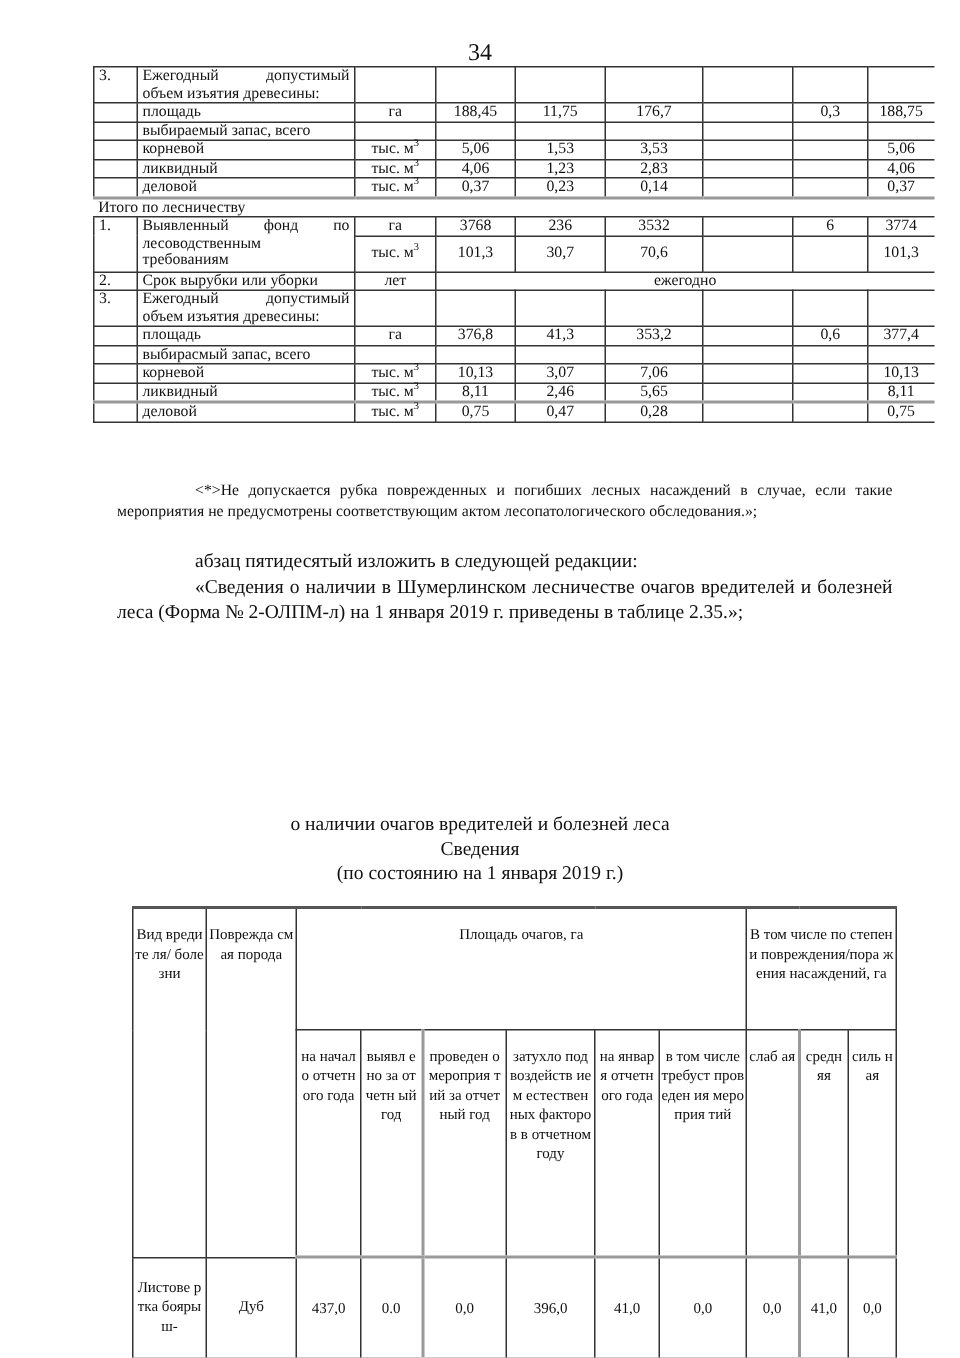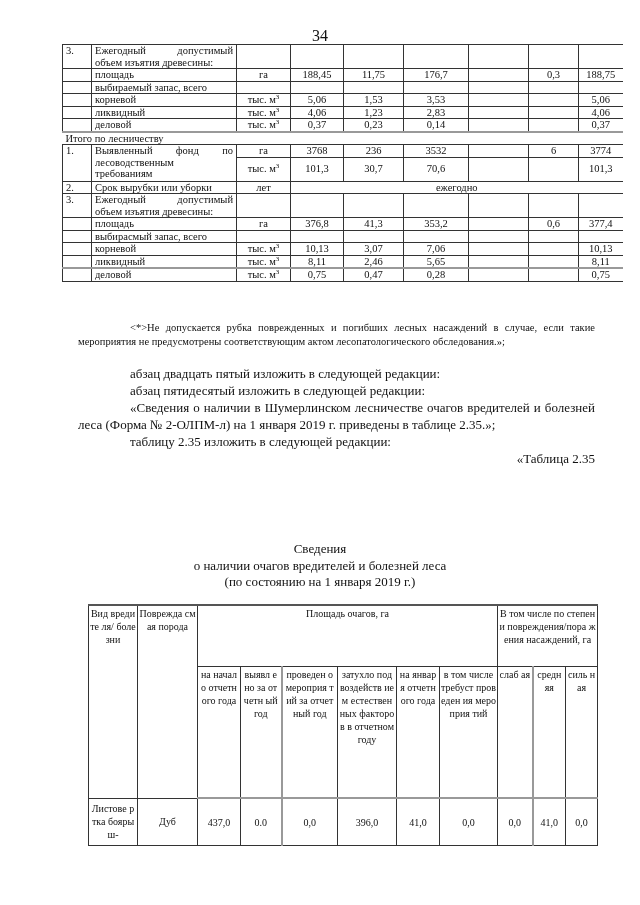--- a/index.html
+++ b/index.html
@@ -33,21 +33,21 @@
   .p.left { text-align: left; }
   .right { text-align: right; }
   .caption { position: absolute; top: 541px; left: 0; width: 640px; text-align: center; font-size: 13px; line-height: 16.5px; }
 
   
   table.t2 {
     position: absolute; left: 88px; top: 604px; border-collapse: collapse;
     font-size: 10px; line-height: 13px; table-layout: fixed; width: 509px;
   }
   table.t2 td {
-    border: 1px solid #333; text-align: center; vertical-align: top; padding: 1px 1px; word-break: break-all;
+    border: 1px solid #333; text-align: center; vertical-align: top; padding: 11px 1px; word-break: break-all;
   }
   table.t2 tr.top td { border-top: 2px solid #555; }
   table.t2 td.gray-l { border-left: 2px solid #999; }
   table.t2 tr.hdr2 td { border-bottom: 2px solid #999; }
   table.t2 tr.data td { vertical-align: middle; height: 44px; }
 </style>
 </head>
 <body>
 
 <div class="page-num">34</div>
@@ -227,30 +227,27 @@
         <td class="c last">0,75</td>
       </tr>
     </tbody>
 </table>
 
 <div class="fn">
   <p class="ind" style="margin:0">&lt;*&gt;Не допускается рубка поврежденных и погибших лесных насаждений в случае, если такие мероприятия не предусмотрены соответствующим актом лесопатологического обследования.»;</p>
 </div>
 
 <div class="txt" style="top:365px">
-  <p class="p left">абзац двадцать пятый изложить в следующей редакции:</p>
   <p class="p left">абзац пятидесятый изложить в следующей редакции:</p>
   <p class="p">«Сведения о наличии в Шумерлинском лесничестве очагов вредителей и болезней леса (Форма № 2-ОЛПМ-л) на 1 января 2019 г. приведены в таблице 2.35.»;</p>
-  <p class="p left">таблицу 2.35 изложить в следующей редакции:</p>
-  <div class="right">«Таблица 2.35</div>
 </div>
 
 <div class="caption">
+  <div>о наличии очагов вредителей и болезней леса</div>
   <div>Сведения</div>
-  <div>о наличии очагов вредителей и болезней леса</div>
   <div>(по состоянию на 1 января 2019 г.)</div>
 </div>
 
 <table class="t2">
   <colgroup>
     <col style="width:49px">
       <col style="width:60px">
       <col style="width:43px">
     <col style="width:41px">
       <col style="width:56px">

